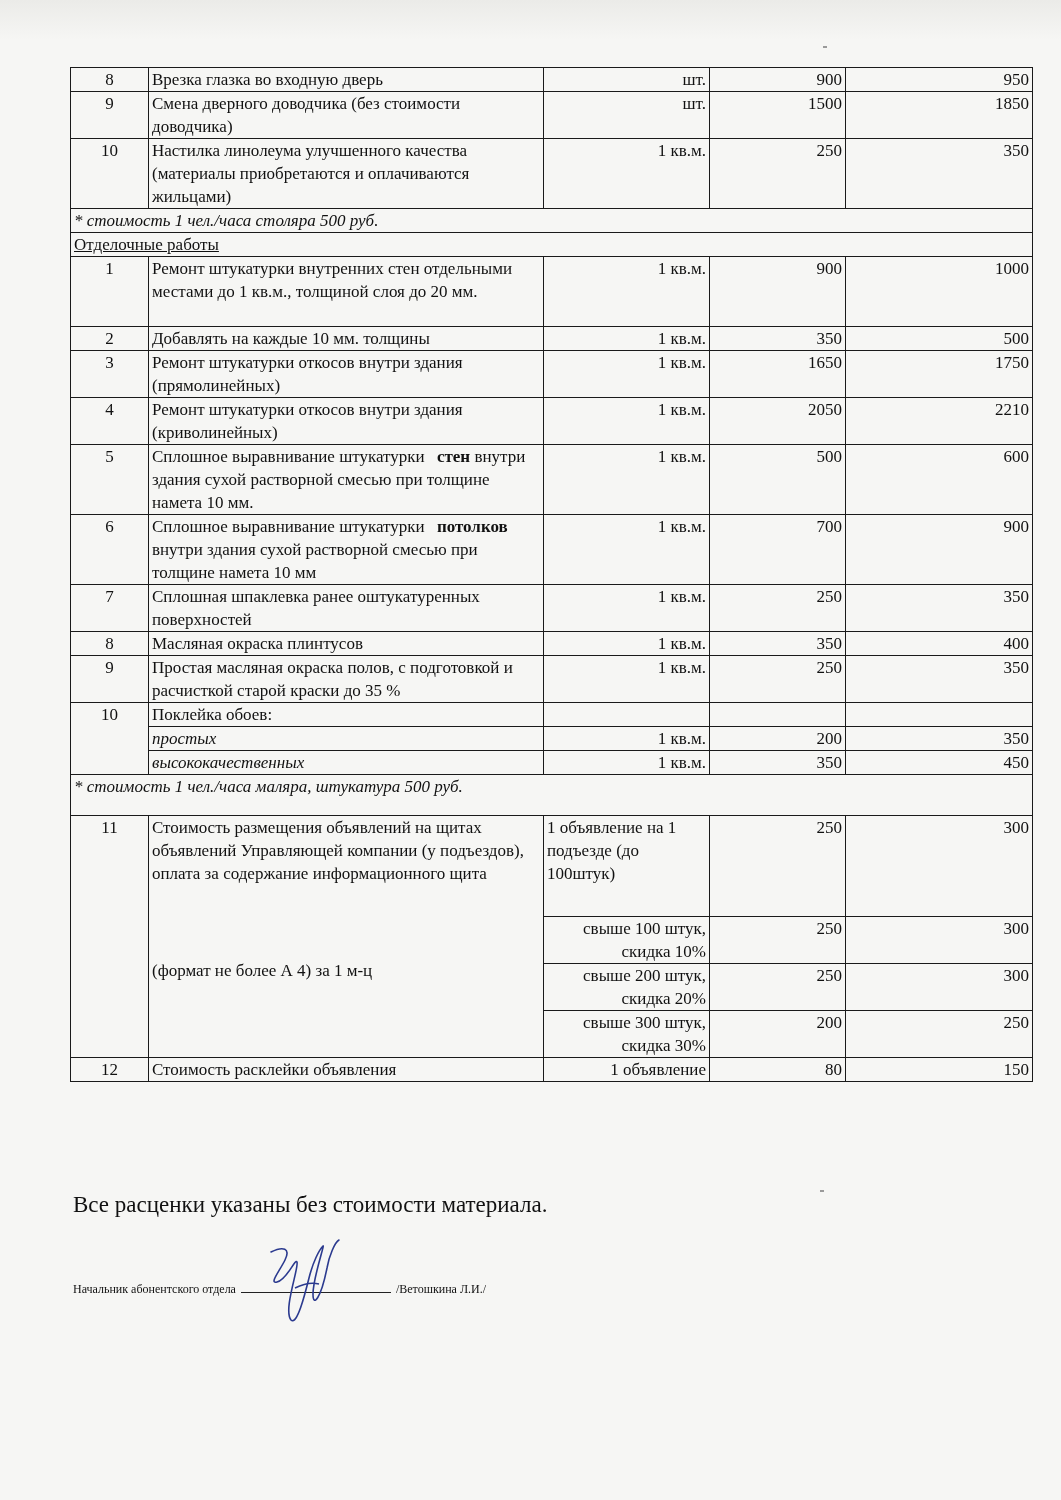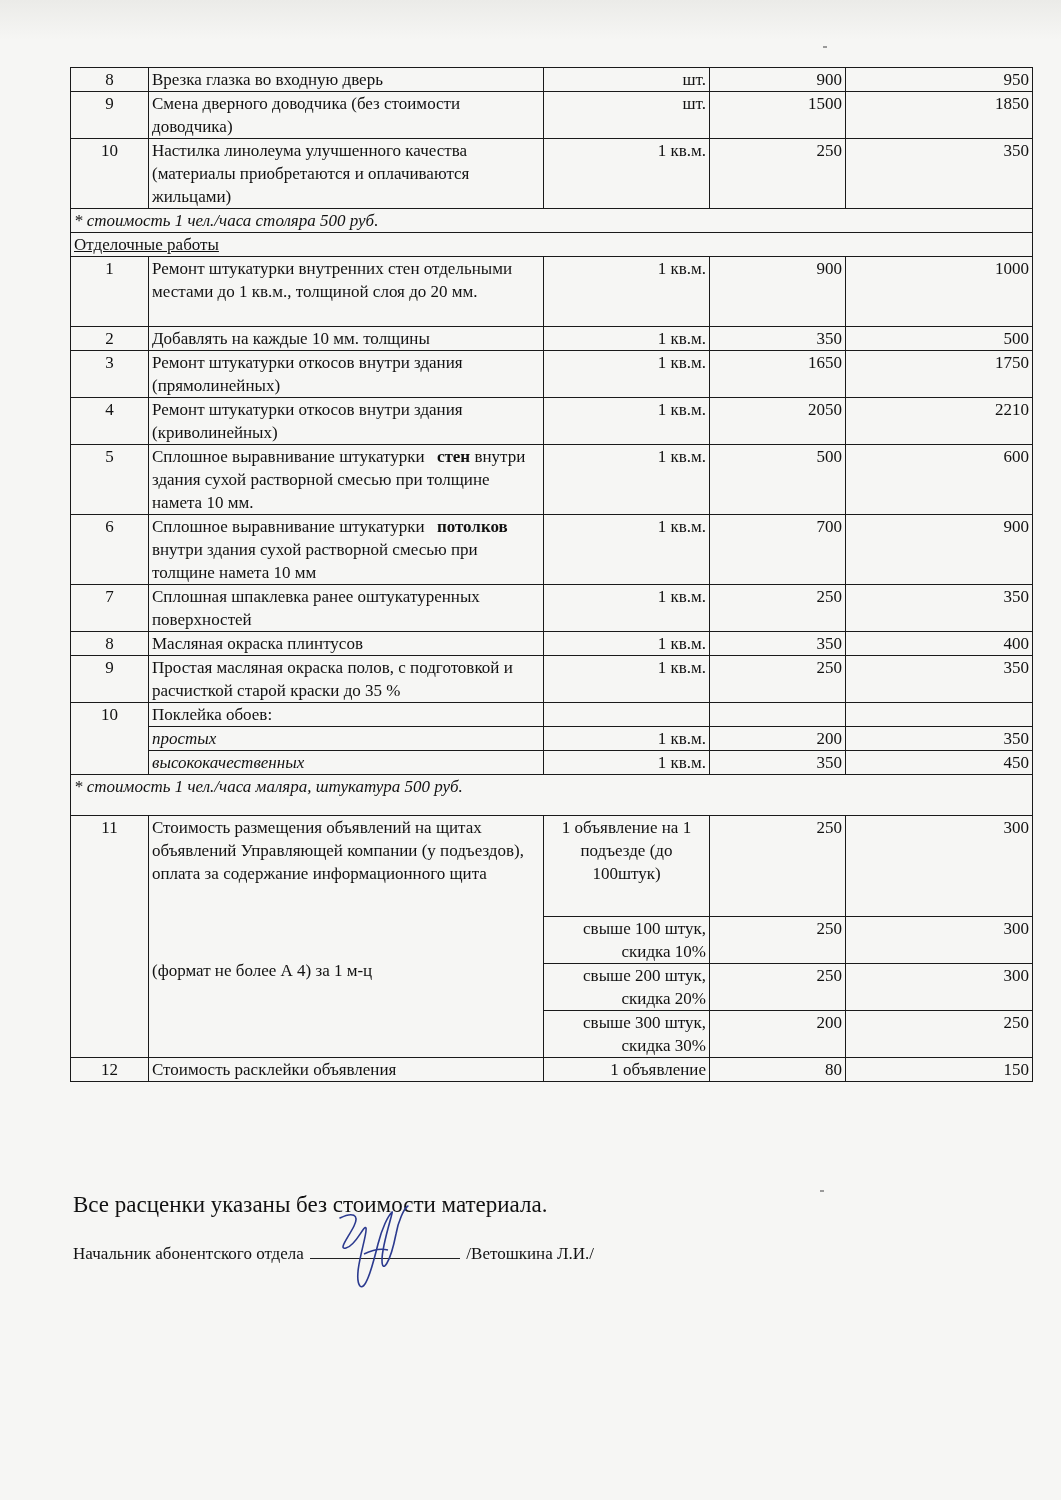--- a/index.html
+++ b/index.html
@@ -30,29 +30,29 @@
       vertical-align: top;
       padding: 0 3px;
     }
     td.num { text-align: center; }
     td.unit { text-align: right; }
     td.val { text-align: right; }
     td.right { text-align: left; font-style: italic; }
     td.note { text-align: left; padding-left: 2px; font-style: italic; }
     td.section { font-weight: normal; }
     td.section span { text-decoration: underline; }
-    .unit-left { text-align: center; }
+    .unit-left { text-align: left; }
     b.emph { font-weight: bold; margin-left: 8px; }
     .footer-note {
       position: absolute; left: 73px; top: 1192px;
       font-size: 23px;
     }
     .signature-row {
-      position: absolute; left: 73px; top: 1242px;
-      font-size: 17px; white-space: nowrap;
+      position: absolute; left: 73px; top: 1276px;
+      font-size: 12px; white-space: nowrap;
     }
     .sign-line {
       display: inline-block; width: 150px; border-bottom: 1px solid #222;
       height: 16px; vertical-align: baseline; position: relative; margin: 0 2px;
     }
     .sign-line svg { position: absolute; left: 20px; top: -38px; }
   </style>
 </head>
 <body>
 

